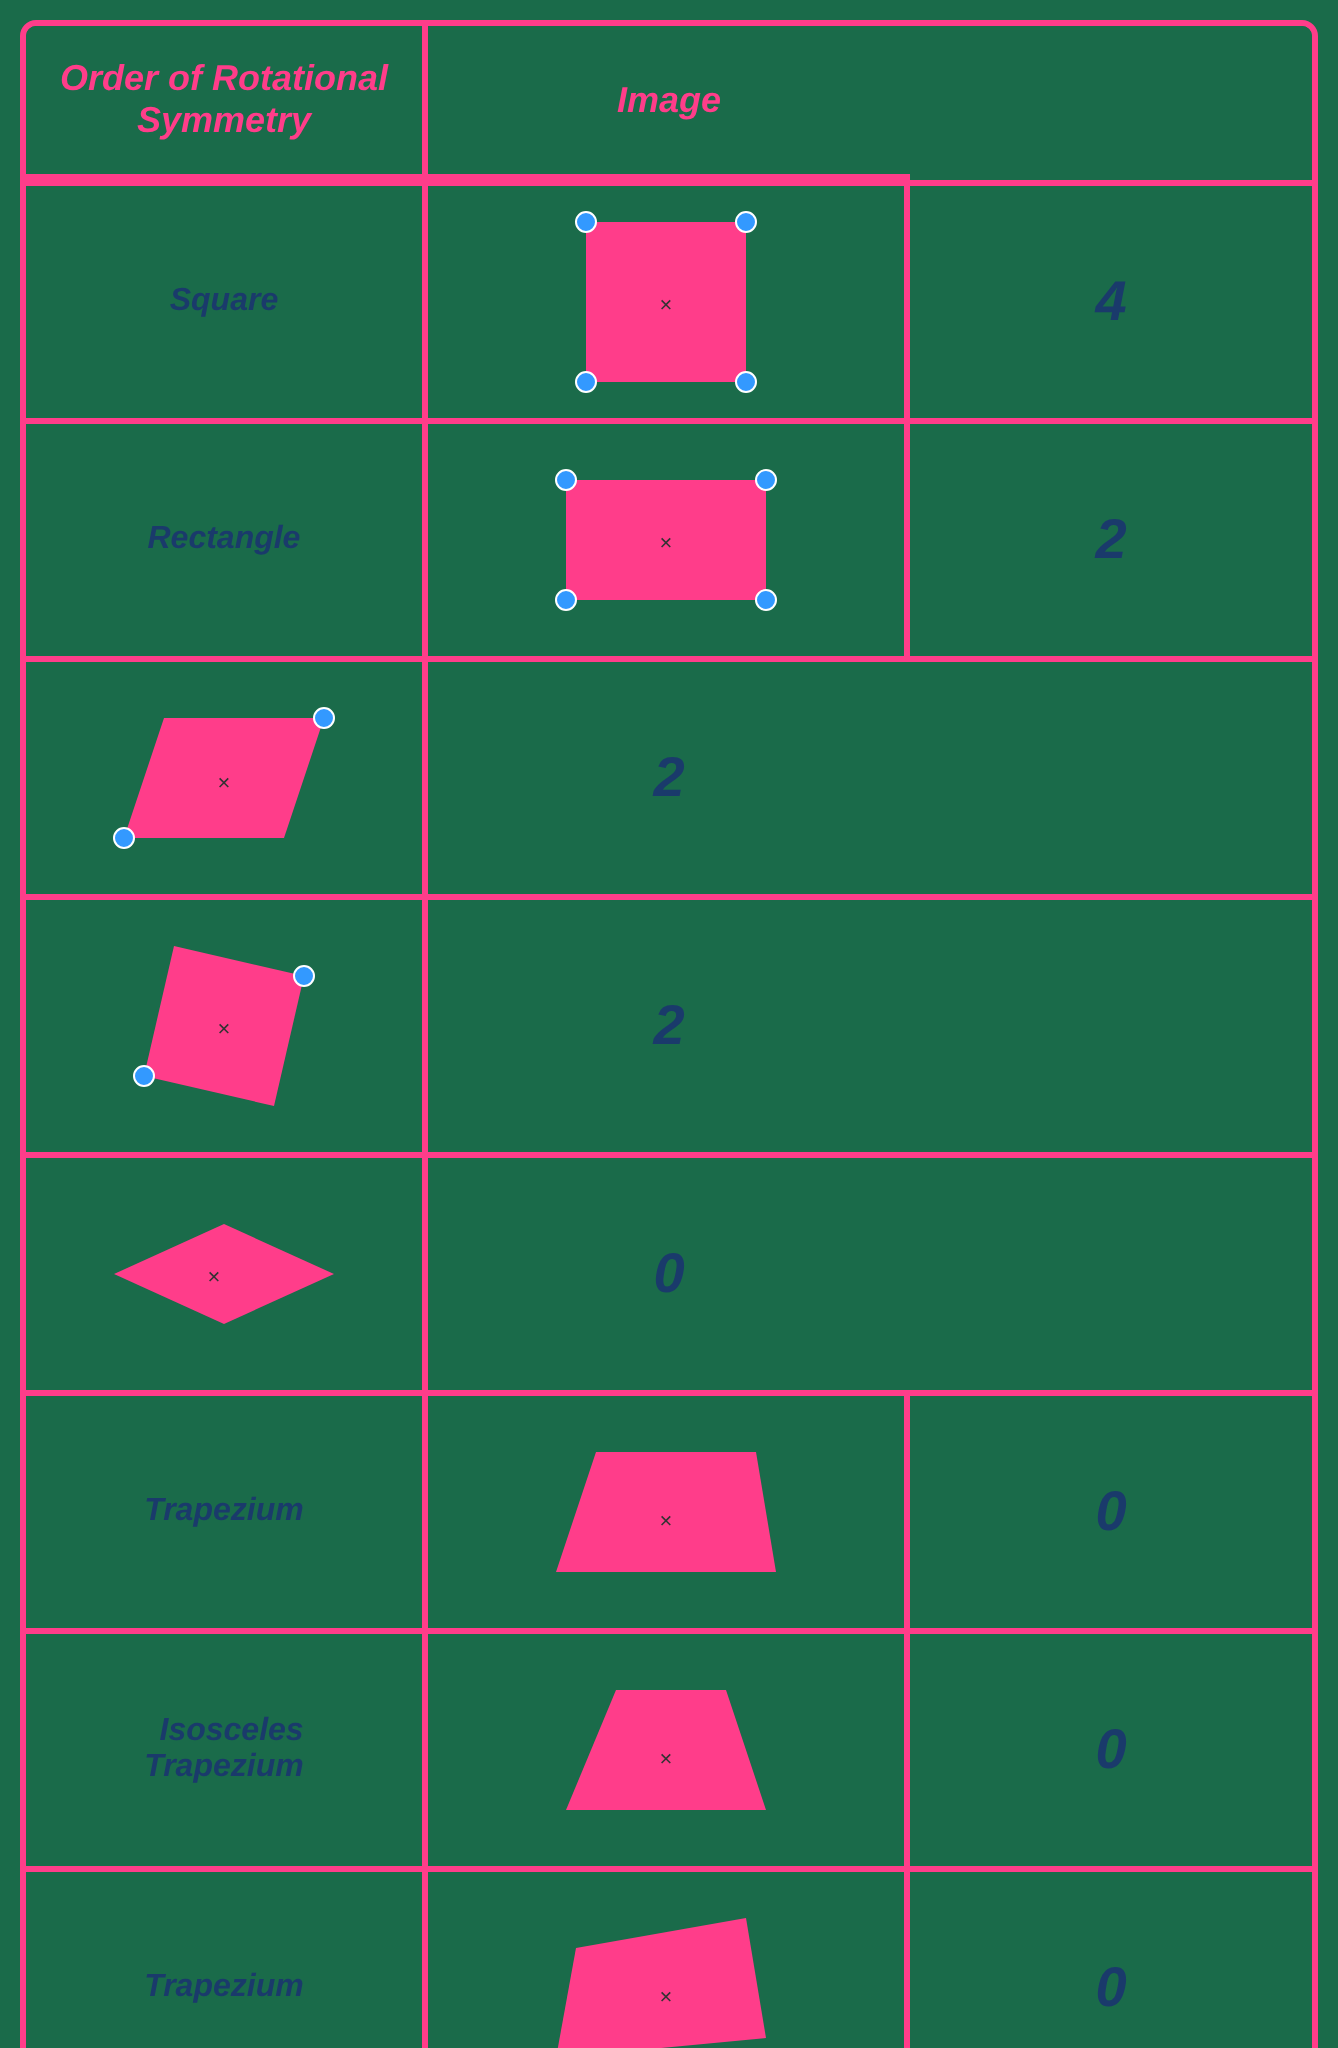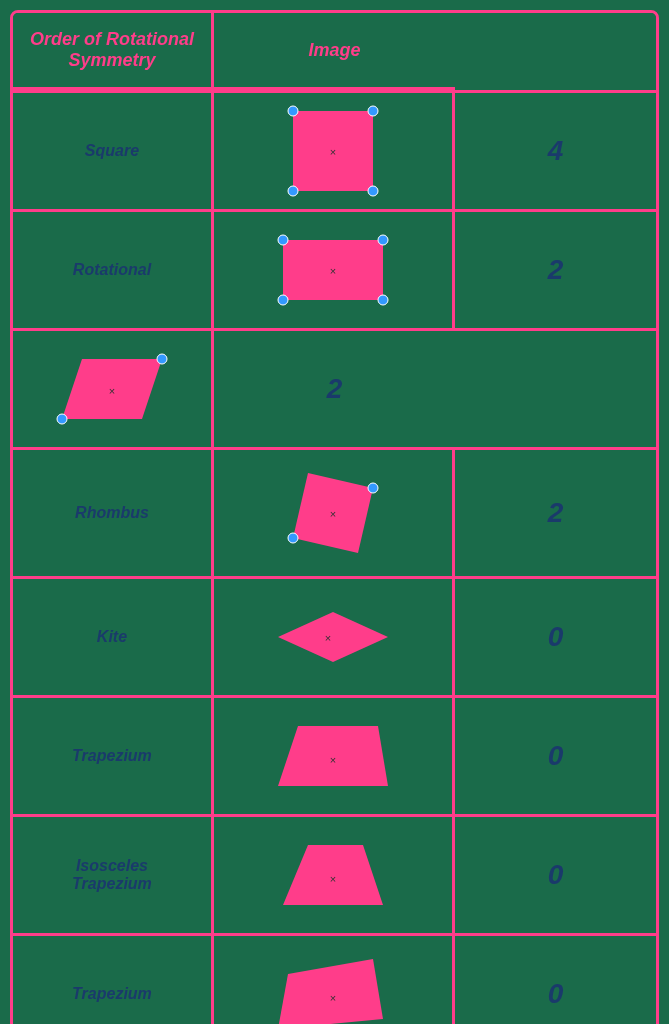--- a/index.html
+++ b/index.html
@@ -68,21 +68,21 @@
 
     .cell:last-child {
       border-right: none;
     }
 
     .cell-name {
       color: #1a3a6b;
       font-size: 16px;
       font-weight: 900;
       font-style: italic;
-      text-align: center;
+      text-align: right;
     }
 
     .cell-order {
       color: #1a3a6b;
       font-size: 28px;
       font-weight: 900;
       font-style: italic;
     }
 
     .cell-image {
@@ -131,21 +131,21 @@
         <circle cx="105" cy="90" r="5" class="dot"></circle>
       </svg>
     </div>
     <div class="cell">
       <span class="cell-order">4</span>
     </div>
   </div>
 
   <div class="table-row">
     <div class="cell">
-      <span class="cell-name">Rotational</span>
+      <span class="cell-name">Rectangle</span>
     </div>
     <div class="cell cell-image">
       <svg width="130" height="100" viewBox="0 0 130 100">
         <rect x="15" y="20" width="100" height="60" fill="#ff3d8a" rx="2"></rect>
         <text x="65" y="55" text-anchor="middle">×</text>
 
         <circle cx="15" cy="20" r="5" class="dot"></circle>
         <circle cx="115" cy="20" r="5" class="dot"></circle>
         <circle cx="15" cy="80" r="5" class="dot"></circle>
         <circle cx="115" cy="80" r="5" class="dot"></circle>
@@ -164,40 +164,34 @@
         <circle cx="115" cy="20" r="5" class="dot"></circle>
         <circle cx="15" cy="80" r="5" class="dot"></circle>
       </svg>
     </div>
     <div class="cell">
       <span class="cell-order">2</span>
     </div>
   </div>
 
   <div class="table-row">
-    <div class="cell">
-      <span class="cell-name">Rhombus</span>
-    </div>
     <div class="cell cell-image">
       <svg width="130" height="110" viewBox="0 0 130 110">
         <polygon points="40,15 105,30 90,95 25,80" fill="#ff3d8a"></polygon>
         <text x="65" y="60" text-anchor="middle">×</text>
         <circle cx="105" cy="30" r="5" class="dot"></circle>
         <circle cx="25" cy="80" r="5" class="dot"></circle>
       </svg>
     </div>
     <div class="cell">
       <span class="cell-order">2</span>
     </div>
   </div>
 
   <div class="table-row">
-    <div class="cell">
-      <span class="cell-name">Kite</span>
-    </div>
     <div class="cell cell-image">
       <svg width="130" height="100" viewBox="0 0 130 100">
 
         <polygon points="10,50 65,25 120,50 65,75" fill="#ff3d8a"></polygon>
         <text x="60" y="55" text-anchor="middle">×</text>
       </svg>
     </div>
     <div class="cell">
       <span class="cell-order">0</span>
     </div>

